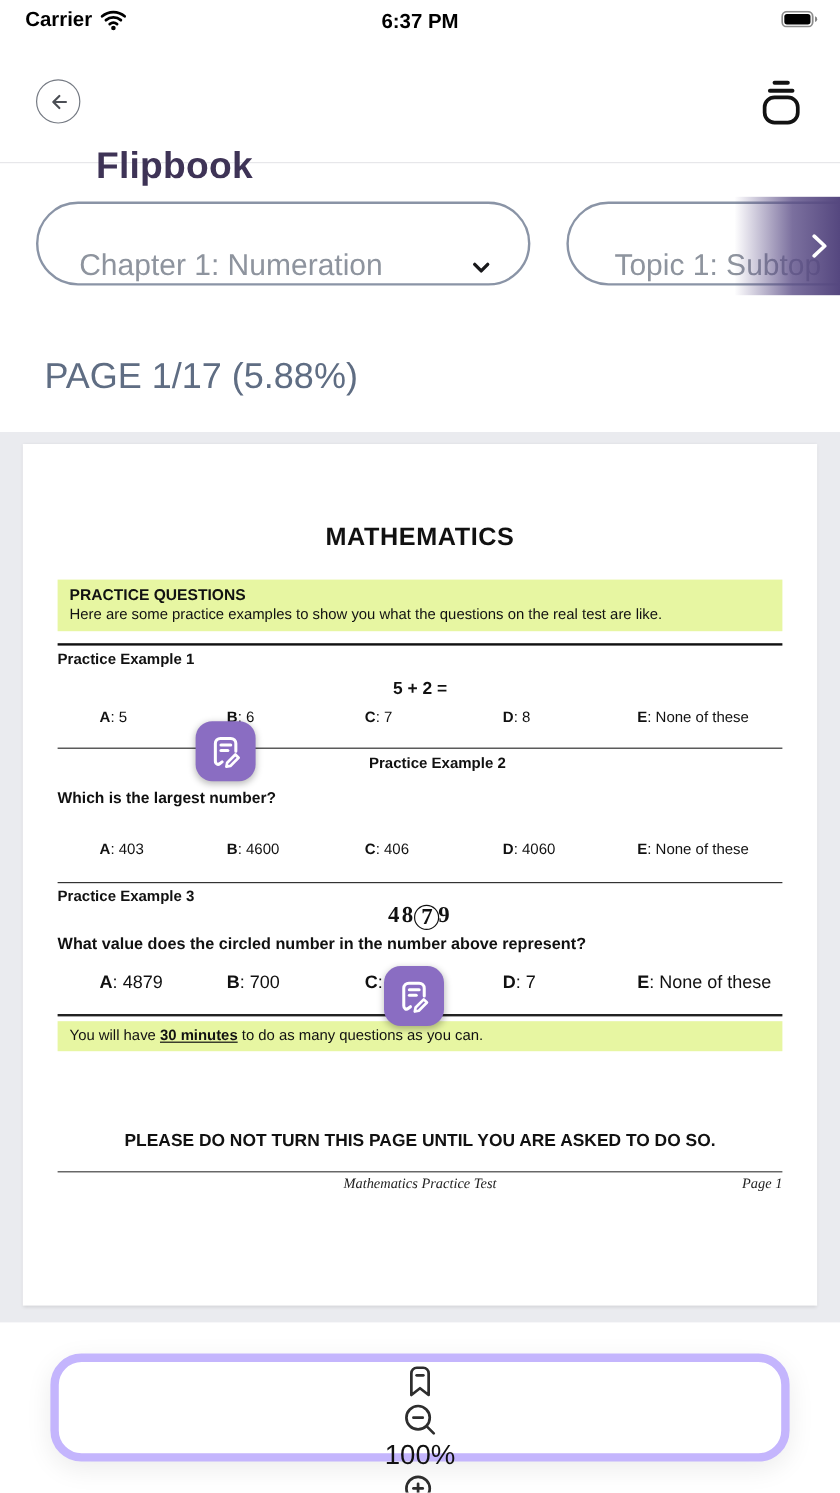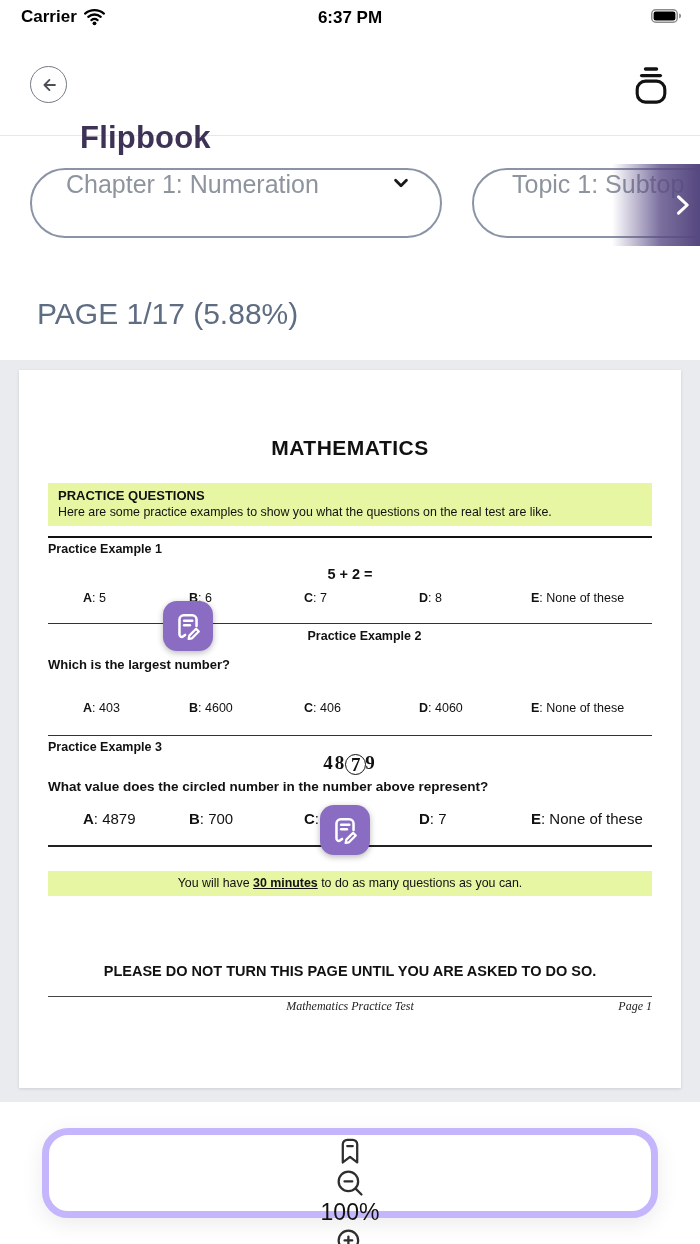--- a/index.html
+++ b/index.html
@@ -21,21 +21,21 @@
             border:1.5px solid #757a83;background:#fff;display:flex;align-items:center;
             justify-content:center;padding:0;cursor:pointer;}
   .hdr-title{position:absolute;left:80px;top:28px;font-size:31px;font-weight:800;
              color:#3E3356;letter-spacing:.2px;margin-top:48px;}
   .hdr-right{position:absolute;right:28px;top:20px;width:42px;height:42px;background:none;
              border:none;padding:0;display:flex;align-items:center;justify-content:center;cursor:pointer;}
 
   
   .pills{position:absolute;top:168px;left:0;width:700px;height:76px;}
   .pill{position:absolute;top:0;height:70px;border:2px solid #8A94A6;border-radius:37px;
-        background:#fff;display:flex;align-items:flex-start;box-sizing:border-box;}
+        background:#fff;display:flex;align-items:flex-end;box-sizing:border-box;}
   .pill-chapter{left:30px;width:412px;padding:0 26px 0 34px;justify-content:space-between;}
   .pill-topic{left:472px;width:300px;padding:0 0 0 38px;}
   .pill-label{font-size:25px;color:#8E949E;white-space:nowrap;}
   .edge-fade{position:absolute;top:-4px;right:0;width:88px;height:82px;
              background:linear-gradient(90deg,rgba(90,76,134,0) 0%,rgba(90,76,134,.8) 55%,#55477F 100%);
              display:flex;align-items:center;justify-content:flex-end;padding-right:4px;box-sizing:border-box;}
 
   .page-indicator{position:absolute;left:37px;top:297px;font-size:30px;color:#5F6D83;}
 
   
@@ -60,21 +60,21 @@
   .opt-row{display:grid;grid-template-columns:106px 115px 115px 112px auto;
            padding-left:64px;padding-right:8px;font-size:12.5px;line-height:16px;}
   .opt-row1{margin-top:7px;}
   .opt-row2{margin-top:27px;}
   .opt-row3{margin-top:14px;font-size:15px;line-height:19px;}
   .opt b{font-weight:700;}
   .numline{text-align:center;margin-top:-4px;font-family:"Liberation Serif",serif;
            font-weight:700;font-size:19px;line-height:24px;letter-spacing:2px;}
   .circled{display:inline-block;border:1.6px solid #111;border-radius:50%;width:19px;height:19px;
            line-height:19px;letter-spacing:0;text-align:center;vertical-align:-2px;margin:0 -1px;}
-  .green2{margin-top:24px;padding:4px 10px;font-size:12.4px;line-height:17px;text-align:center;}
+  .green2{margin-top:4px;padding:4px 10px;font-size:12.4px;line-height:17px;}
   .emph{font-weight:700;text-decoration:underline;}
   .shout{text-align:center;font-weight:700;font-size:14.5px;line-height:18px;}
   .shout1{margin-top:32px;}
   .shout2{margin-top:66px;}
   .doc-footer{margin:16px 29px 0 29px;border-top:1.5px solid #444;position:relative;
               font-family:"Liberation Serif",serif;font-style:italic;font-size:12px;
               line-height:15px;color:#222;padding-top:2px;}
   .foot-center{text-align:center;}
   .foot-right{position:absolute;right:0;top:2px;}
 

